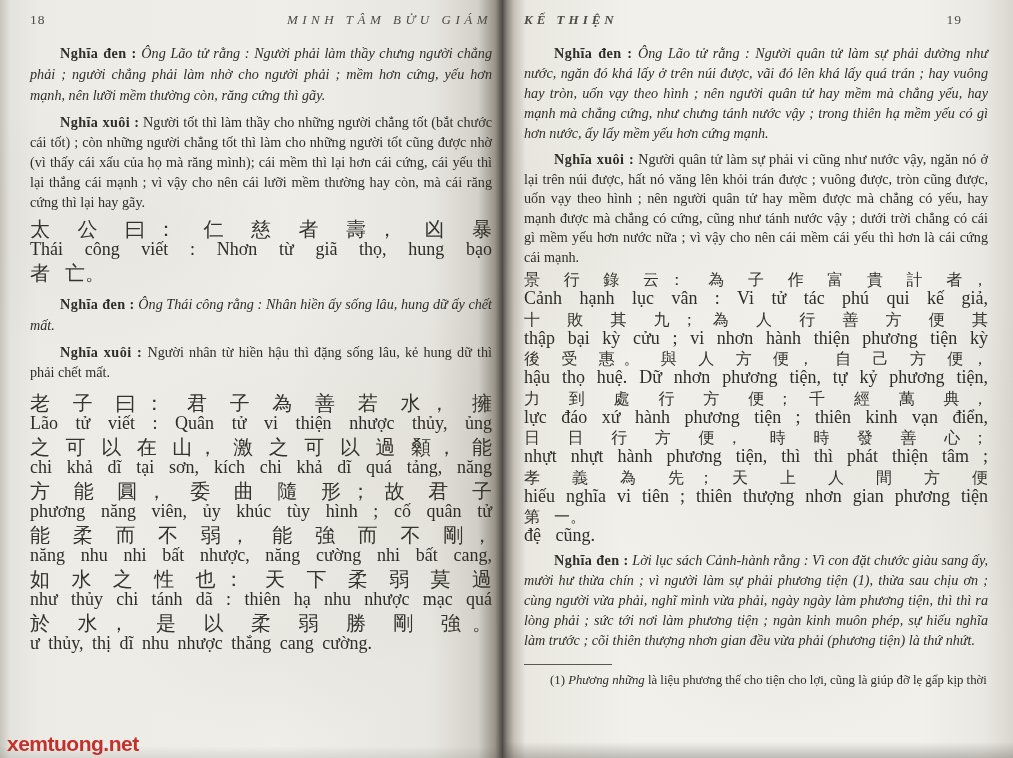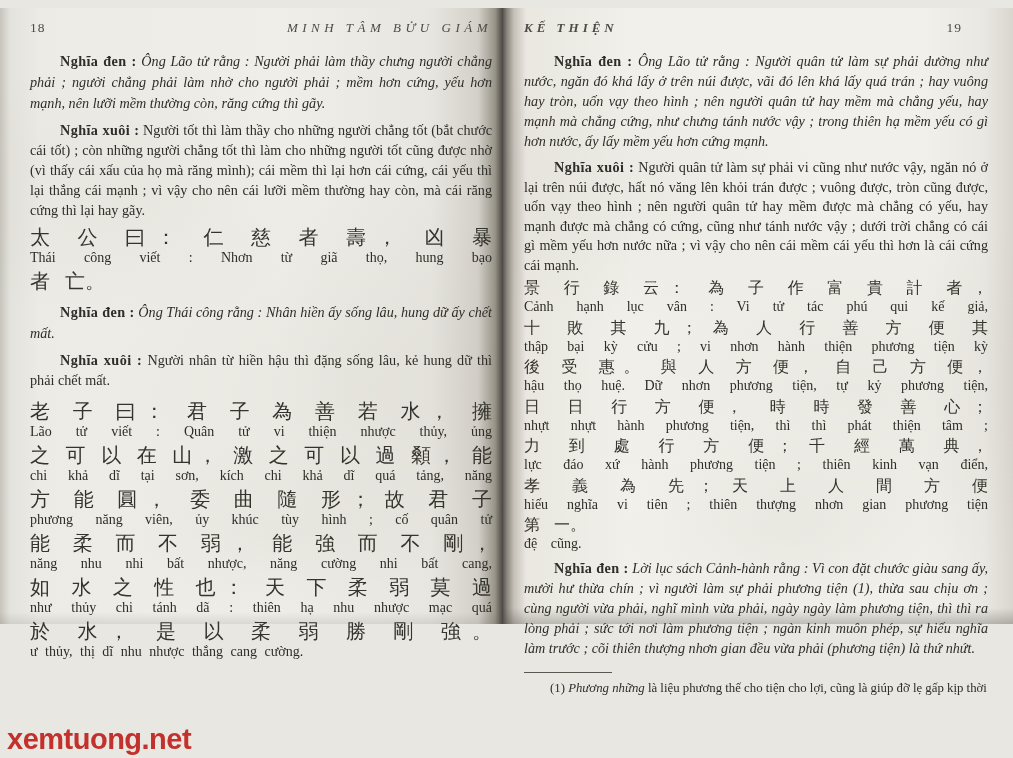--- a/index.html
+++ b/index.html
@@ -4,21 +4,21 @@
 <style>
   html,body { margin:0; padding:0; }
   body { width:1013px; height:758px; background:#d8d5cf; }
 
   .spread {
     position:relative; width:1013px; height:758px; overflow:hidden;
     font-family:"Liberation Serif","DejaVu Serif",serif; color:#2f2d29;
     background:#e9e7e1;
   }
 
-  .page { position:absolute; top:8px; height:616px;font-family:Liberation Serif, serif; }
+  .page { position:absolute; top:0; height:758px;font-family:Liberation Serif, serif; }
   .page-left {
     left:0; width:502px;
     background:linear-gradient(90deg,#c7c4bd 0px,#e4e2dc 10px,#ecebe5 40px,
       #efeee8 280px,#e8e6e0 430px,#d3d0c9 478px,#989489 495px,#524f49 502px);
   }
   .page-right {
     left:502px; width:511px;
     background:linear-gradient(90deg,#4b4843 0px,#8b867f 5px,#c4c0b8 12px,
       #e9e7e0 24px,#f1f0ea 130px,#f1f0ea 420px,#eae8e2 482px,#d9d6cf 511px);
   }
@@ -61,33 +61,33 @@
   p.para.tight { line-height:20px; }
 
   .hanblock { margin:2px 0 8px 0; }
   .page-left .hanblock-1 { margin-bottom:10px; }
   .pair { margin-bottom:3px; }
   .page-right .pair { margin-bottom:2px; }
   .han {
     font-size:20px; line-height:22px; color:#35332d;
     text-align:justify; text-align-last:justify;
   }
-  .viet { font-size:14px; line-height:19px; text-align:justify; text-align-last:justify; }
+  .viet { font-size:18px; line-height:19px; text-align:justify; text-align-last:justify; }
   .page-right .han  { font-size:16px; line-height:20px; }
   .page-right .viet { line-height:17.5px; }
   .short { text-align-last:left; word-spacing:10px; }
 
   hr.fnrule { width:88px; border:0; border-top:1.5px solid #5a574f; margin:14px 0 6px 0; }
   p.footnote { margin:0; font-size:12.8px; line-height:19px; text-align:justify; text-indent:26px; }
   p.footnote .fnterm { font-style:italic; }
 
   .watermark {
     position:absolute; left:7px; bottom:2px;
     font-family:"Liberation Sans","DejaVu Sans",sans-serif;
-    font-weight:bold; font-size:29px; letter-spacing:-0.5px; color:#c2312b;
+    font-weight:bold; font-size:21px; letter-spacing:-0.5px; color:#c2312b;
   }
 </style>
 </head>
 <body>
 
 <div class="spread">
 
   <div class="page page-left">
     <div class="content">
 
@@ -163,28 +163,28 @@
         </div>
         <div class="pair">
           <div class="han">十 敗 其 九； 為 人 行 善 方 便 其</div>
           <div class="viet">thập bại kỳ cửu ; vi nhơn hành thiện phương tiện kỳ</div>
         </div>
         <div class="pair">
           <div class="han">後 受 惠。 與 人 方 便， 自 己 方 便，</div>
           <div class="viet">hậu thọ huệ. Dữ nhơn phương tiện, tự kỷ phương tiện,</div>
         </div>
         <div class="pair">
+          <div class="han">力 到 處 行 方 便； 千 經 萬 典，</div>
+          <div class="viet">lực đáo xứ hành phương tiện ; thiên kinh vạn điển,</div>
+        </div>
+        <div class="pair">
           <div class="han">日 日 行 方 便， 時 時 發 善 心；</div>
           <div class="viet">nhựt nhựt hành phương tiện, thì thì phát thiện tâm ;</div>
         </div>
         <div class="pair">
-          <div class="han">力 到 處 行 方 便； 千 經 萬 典，</div>
-          <div class="viet">lực đáo xứ hành phương tiện ; thiên kinh vạn điển,</div>
-        </div>
-        <div class="pair">
           <div class="han">孝 義 為 先； 天 上 人 間 方 便</div>
           <div class="viet">hiếu nghĩa vi tiên ; thiên thượng nhơn gian phương tiện</div>
         </div>
         <div class="pair">
           <div class="han short">第 一。</div>
           <div class="viet short">đệ cũng.</div>
         </div>
       </div>
 
       <p class="para it"><span class="plabel">Nghĩa đen :</span> <span class="pbody">Lời lục sách Cảnh-hành rằng : Vì con đặt chước giàu sang ấy, mười hư thừa chín ; vì người làm sự phải phương tiện (1), thừa sau chịu ơn ; cùng người vừa phải, nghĩ mình vừa phải, ngày ngày làm phương tiện, thì thì ra lòng phải ; sức tới nơi làm phương tiện ; ngàn kinh muôn phép, sự hiếu nghĩa làm trước ; cõi thiên thượng nhơn gian đều vừa phải (phương tiện) là thứ nhứt.</span></p>

